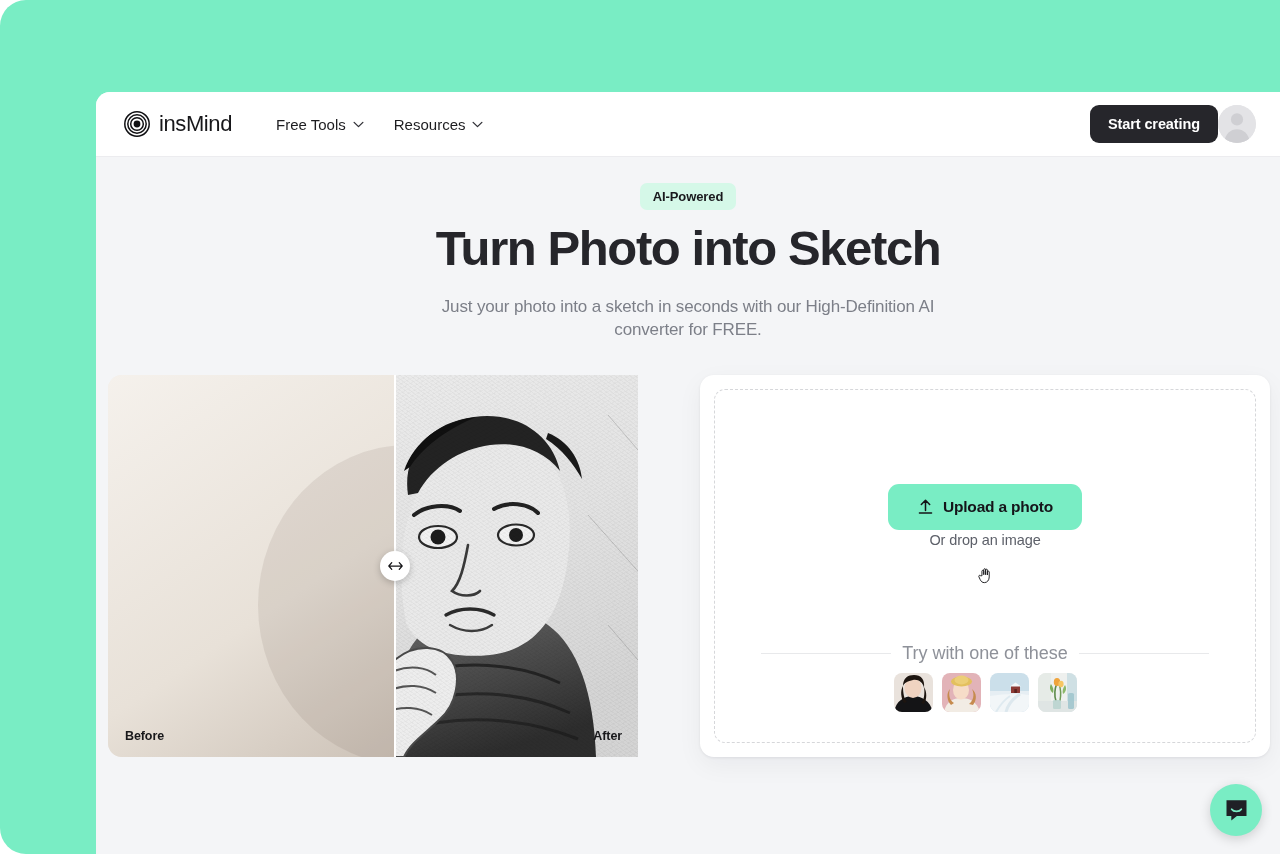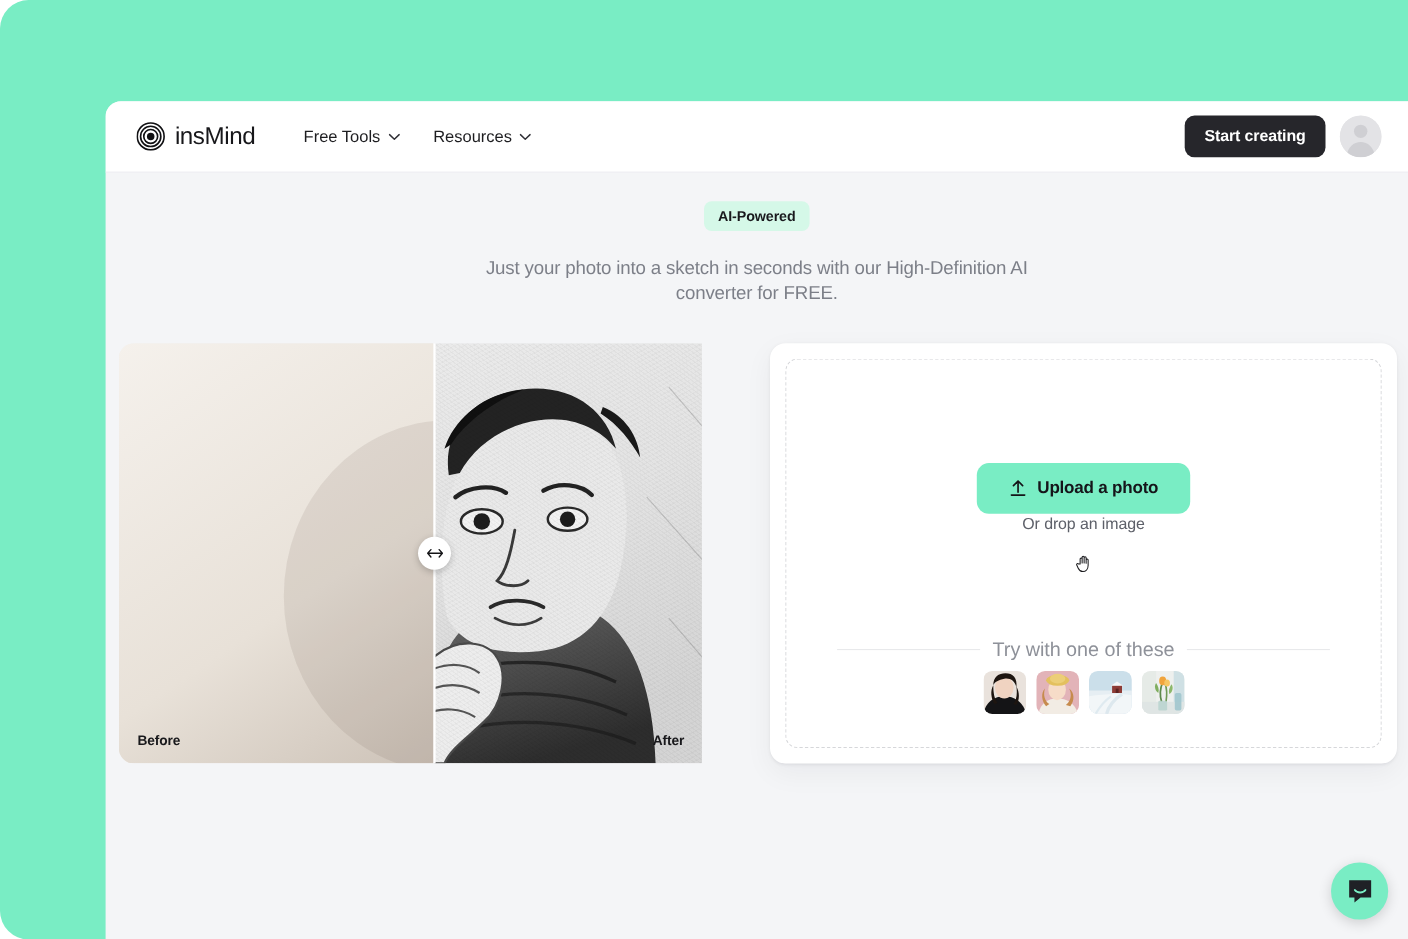--- a/index.html
+++ b/index.html
@@ -76,21 +76,20 @@
     cursor: pointer;
   }
   .chev {
     width: 11px; height: 7px;
     display: block;
   }
   .header-right {
     margin-left: auto;
     display: flex;
     align-items: center;
-    gap: 13px;
   }
   #start-creating {
     background: #26262b;
     color: #ffffff;
     border: none;
     border-radius: 9px;
     padding: 11px 18px;
     font-size: 14.5px;
     font-weight: 700;
     font-family: "Liberation Sans", sans-serif;
@@ -347,20 +346,21 @@
             <circle cx="19" cy="14.4" r="6.1" fill="#cfcfd3"></circle>
             <path d="M5.6 38 C7.4 28.6 12.6 24.2 19 24.2 C25.4 24.2 30.6 28.6 32.4 38 Z" fill="#cfcfd3"></path>
           </svg>
         </div>
       </div>
     </header>
 
     <section id="hero">
       <div id="badge">AI-Powered</div>
       <h1 id="headline">
+        <span class="l1">Turn Photo into Sketch</span>
       </h1>
       <p id="subhead">Just your photo into a sketch in seconds with our High-Definition AI converter for FREE.</p>
     </section>
 
     <div id="main-row">
 
       <div id="compare-card">
 
         <div class="cmp-half" id="cmp-before">
           <div class="photo-before">

